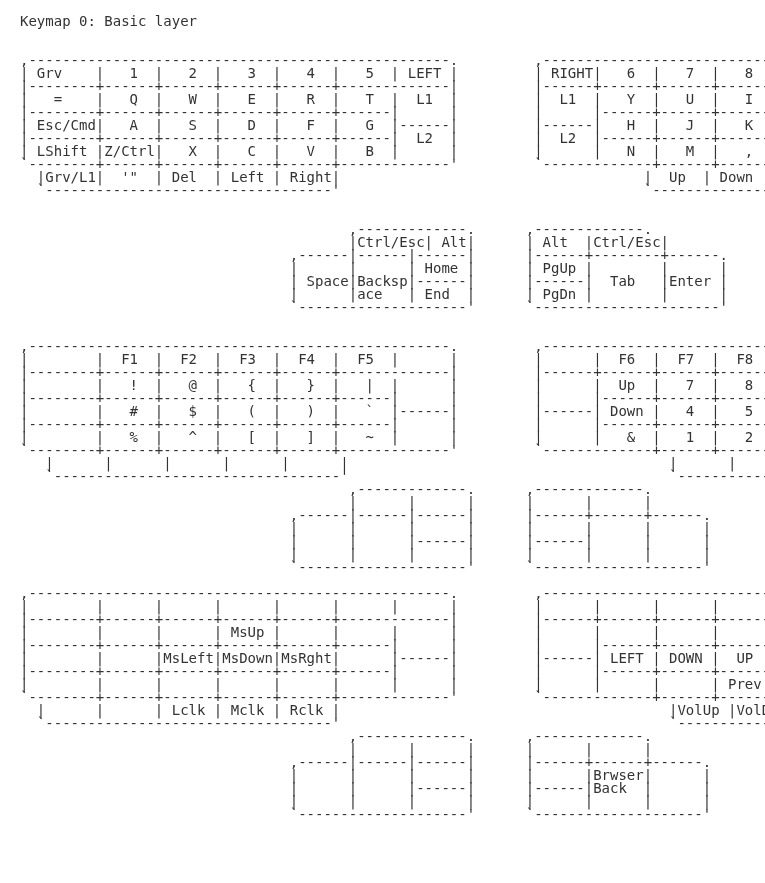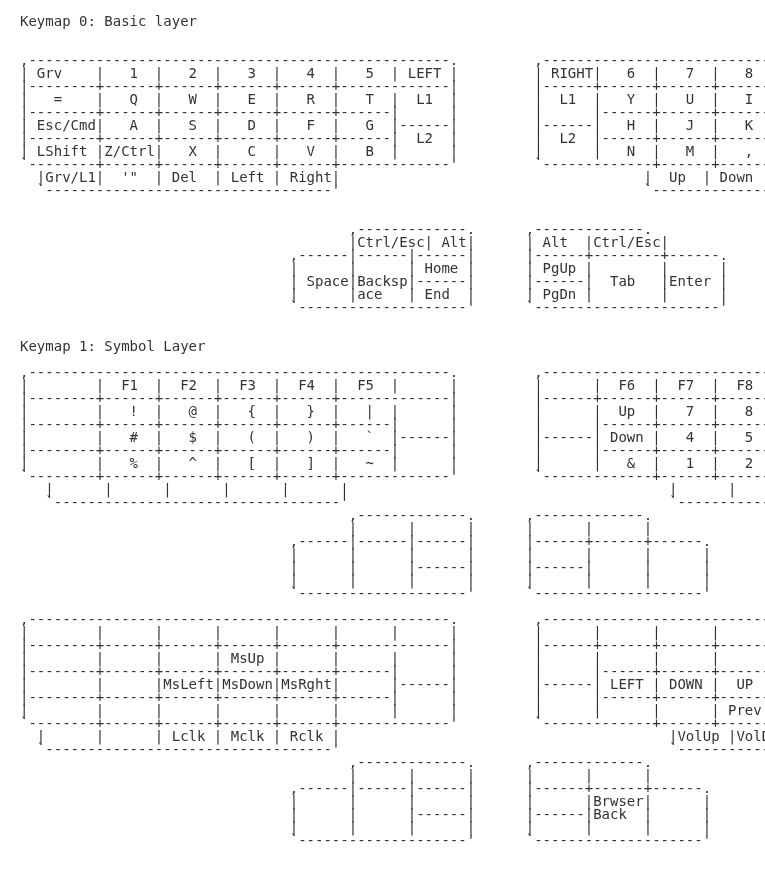--- a/index.html
+++ b/index.html
@@ -56,21 +56,20 @@
                                        ,-------------.      ,-------------.
                                        |Ctrl/Esc| Alt|      | Alt  |Ctrl/Esc|
                                 ,------|------|------|      |------+--------+------.
                                 |      |      | Home |      | PgUp |        |      |
                                 | Space|Backsp|------|      |------|  Tab   |Enter |
                                 |      |ace   | End  |      | PgDn |        |      |
                                 `--------------------'      `----------------------'</pre>
   </section>
 
   <section id="sec1">
-    <pre class="km-title">Keymap 1: Symbol Layer</pre>
     <pre class="km-art">,--------------------------------------------------.         ,--------------------------------------------------.
 |        |  F1  |  F2  |  F3  |  F4  |  F5  |      |         |      |  F6  |  F7  |  F8  |  F9  | F10  |  F11   |
 |--------+------+------+------+------+-------------|         |------+------+------+------+------+------+--------|
 |        |   !  |   @  |   {  |   }  |   |  |      |         |      |  Up  |   7  |   8  |   9  |   *  |  F12   |
 |--------+------+------+------+------+------|      |         |      |------+------+------+------+------+--------|
 |        |   #  |   $  |   (  |   )  |   `  |------|         |------| Down |   4  |   5  |   6  |   +  |        |
 |--------+------+------+------+------+------|      |         |      |------+------+------+------+------+--------|
 |        |   %  |   ^  |   [  |   ]  |   ~  |      |         |      |   &amp;  |   1  |   2  |   3  |   \  |        |
 `--------+------+------+------+------+-------------'         `-------------+------+------+------+------+--------'
    |      |      |      |      |      |                                      |      |   .  |   0  |   =  |      |

